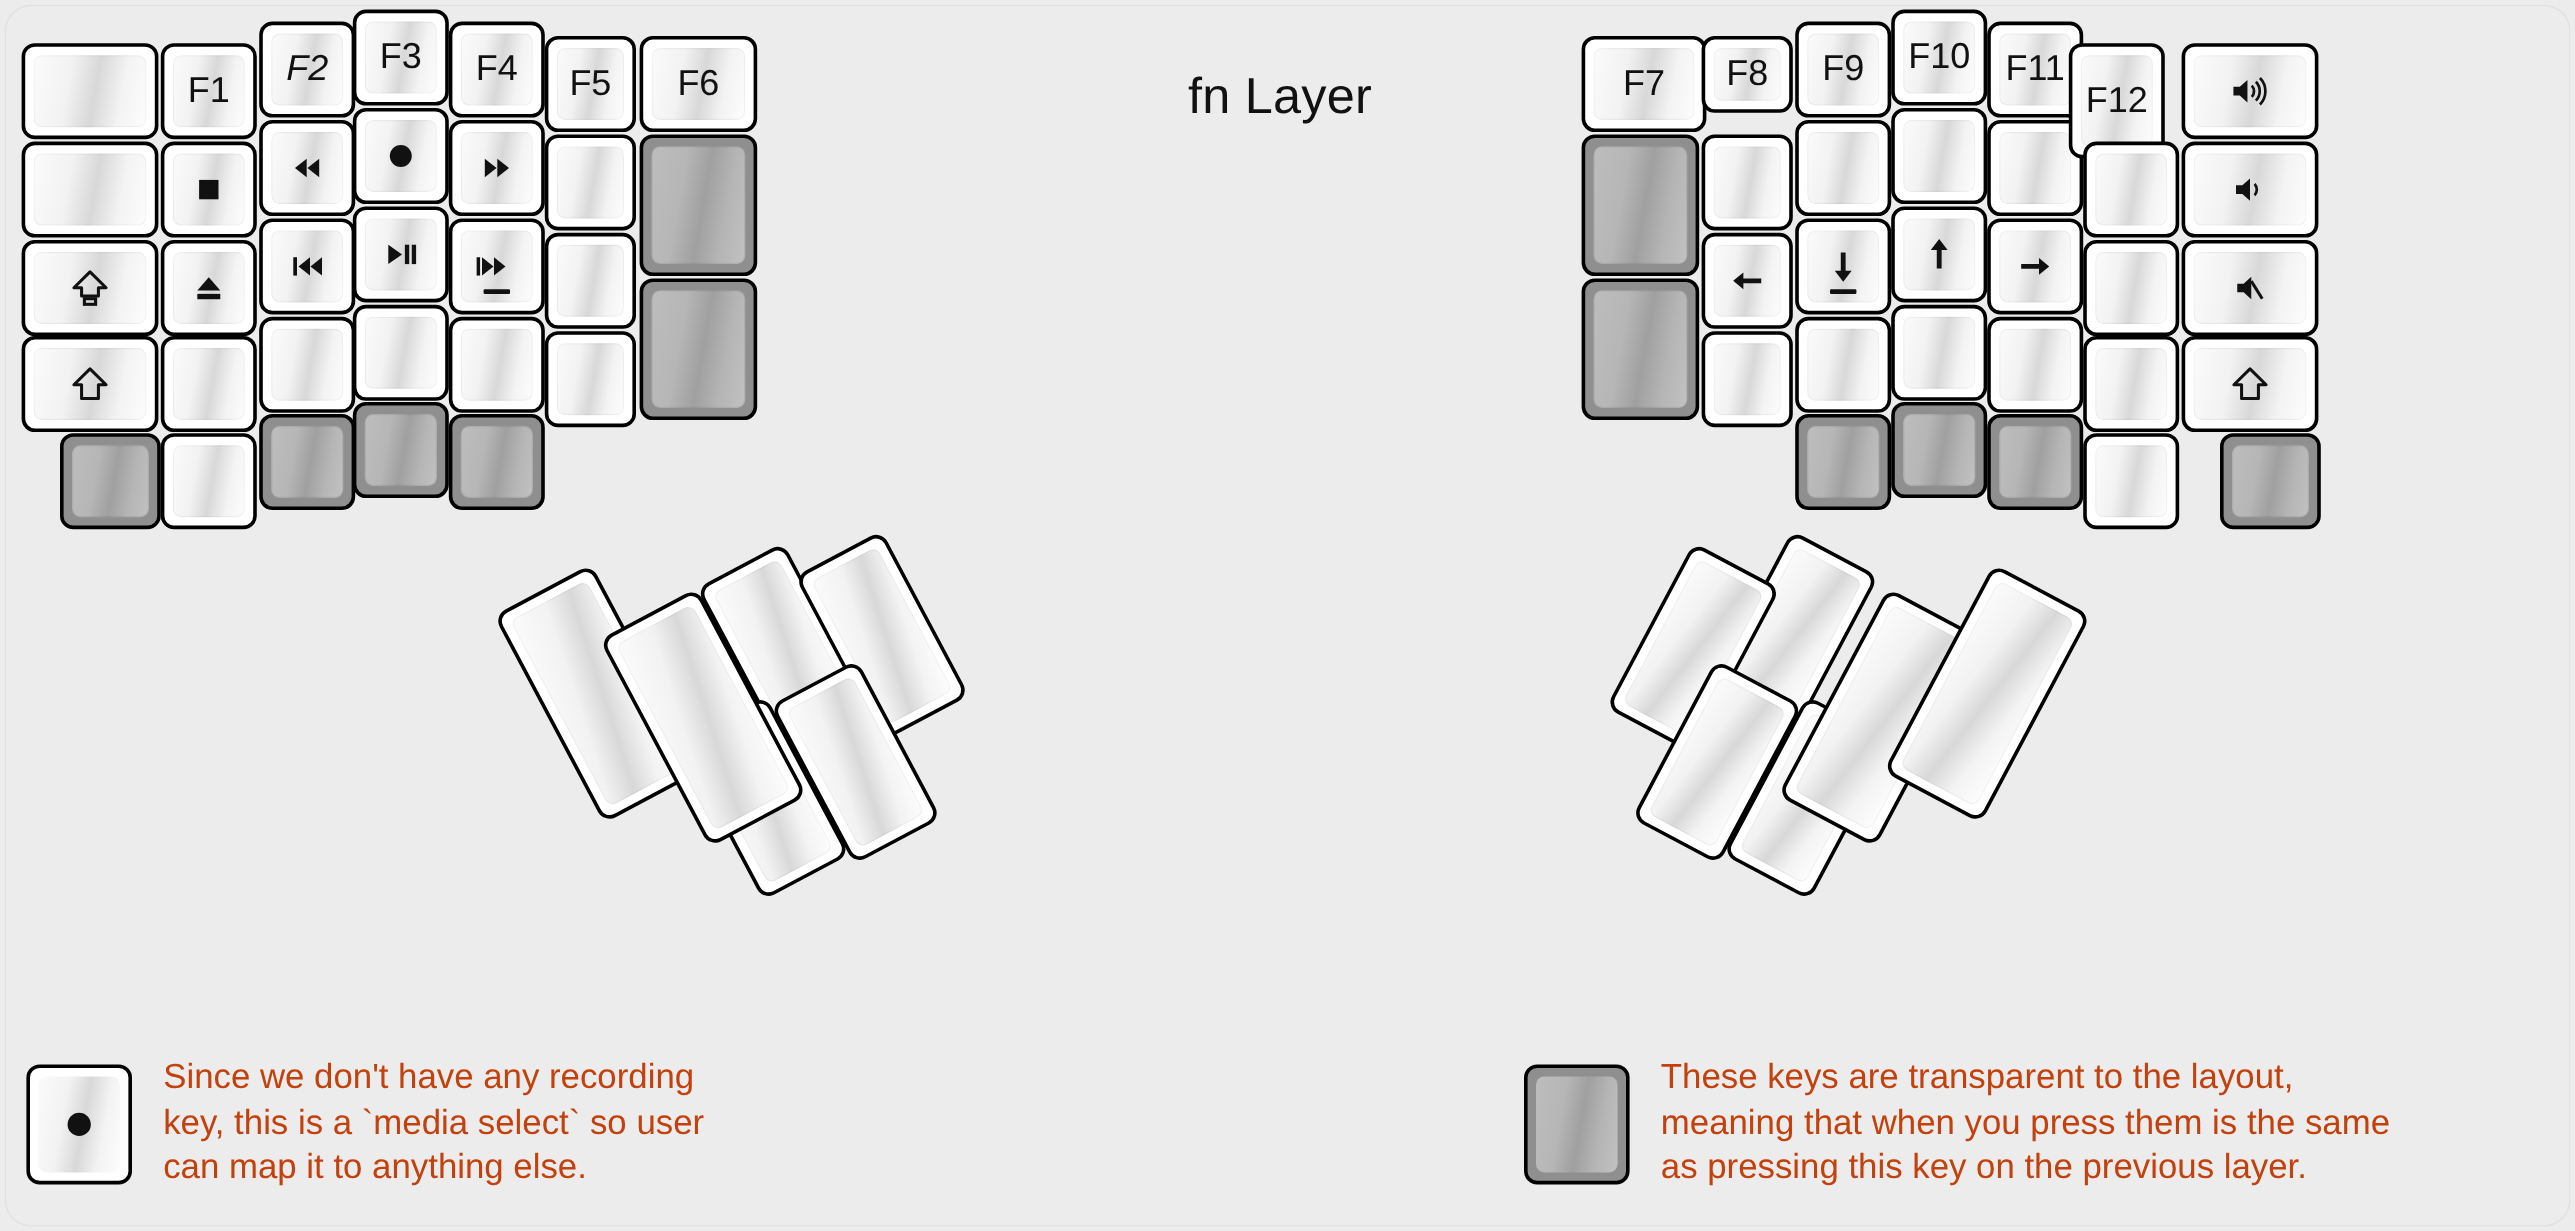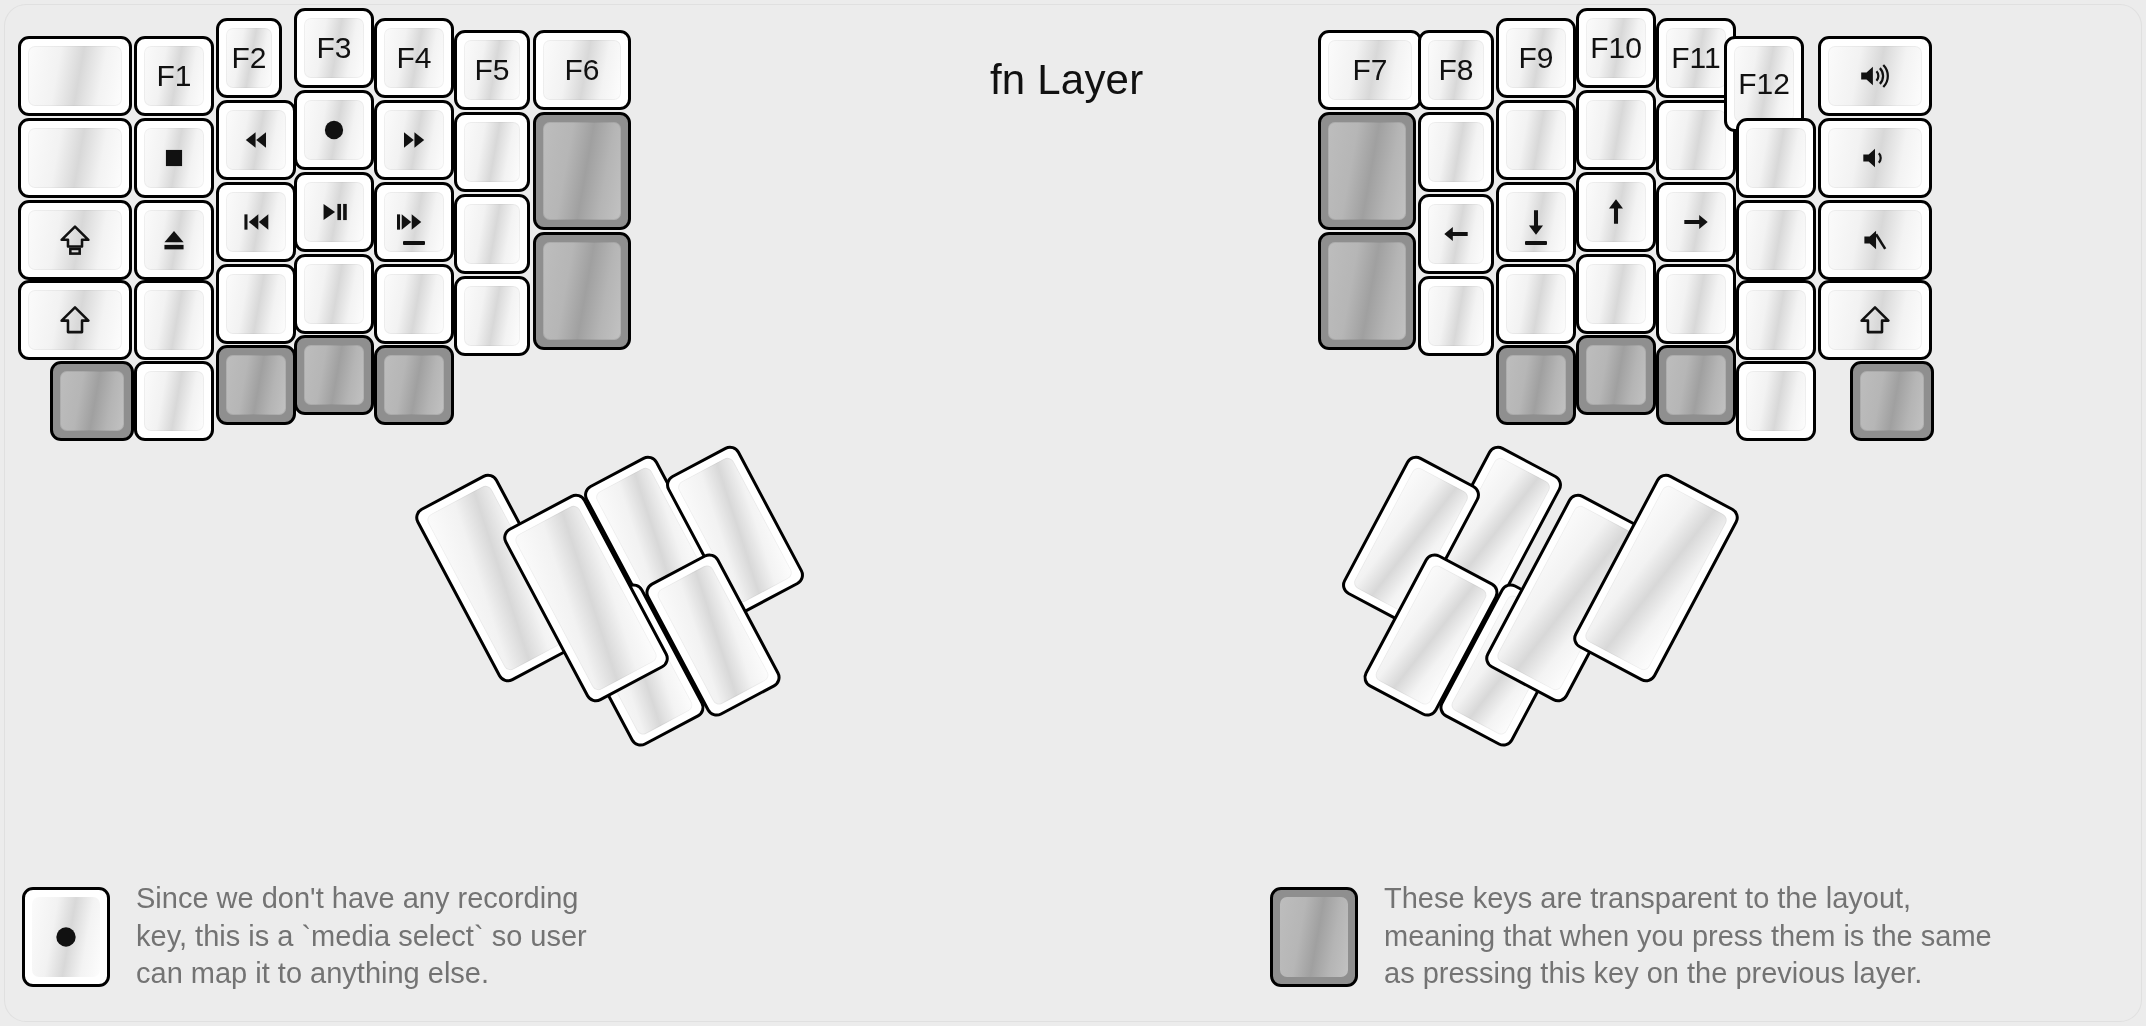--- a/index.html
+++ b/index.html
@@ -70,21 +70,21 @@
   .legend-key .cap{
     position:absolute;left:7px;right:7px;top:7px;bottom:7px;border-radius:7px;
     background:linear-gradient(100deg,#fbfbfb 0%,#f2f2f2 32%,#d8d8d8 54%,#f3f3f3 76%,#fdfdfd 100%);
     display:flex;align-items:center;justify-content:center;
   }
   .legend-key.trans{background:#8f8f8f;}
   .legend-key.trans .cap{
     background:linear-gradient(100deg,#bdbdbd 0%,#b6b6b6 32%,#a0a0a0 54%,#b5b5b5 76%,#c2c2c2 100%);
   }
   .legend-text{
-    margin-left:26px;font-size:29px;line-height:1.30;color:#737373;
+    margin-left:26px;font-size:29px;line-height:1.30;color:#c2410c;
     font-family:"Liberation Sans", sans-serif;white-space:pre-line;
   }
 </style>
 </head>
 <body>
 
 <div id="stage">
   <div id="frame"></div>
 
   <div id="title">fn Layer</div>
@@ -141,21 +141,21 @@
             </svg>
           </span>
         </div>
       </div>
       <div class="key" style="left: 134px; top: 280px; width: 80px; height: 80px;">
         <div class="cap"></div>
       </div>
       <div class="key" style="left: 134px; top: 361px; width: 80px; height: 80px;">
         <div class="cap"></div>
       </div>
-      <div class="key" style="left: 216px; top: 18px; width: 66px; height: 80px;">
+      <div class="key" style="left: 216px; top: 18px; width: 80px; height: 80px; font-style: italic;">
         <div class="cap">
           <span class="lbl">F2</span>
         </div>
       </div>
       <div class="key" style="left: 216px; top: 100px; width: 80px; height: 80px;">
         <div class="cap">
           <span class="glyph">
             <svg width="34" height="34" viewBox="0 0 32 32" fill="#111">
               <polygon points="15.6,8.8 15.6,23.2 6.4,16"></polygon>
               <polygon points="25.4,8.8 25.4,23.2 16.2,16"></polygon>
@@ -273,21 +273,21 @@
         <div class="cap">
           <span class="lbl">F7</span>
         </div>
       </div>
       <div class="key trans" style="left: 1318px; top: 112px; width: 98px; height: 118px;">
         <div class="cap"></div>
       </div>
       <div class="key trans" style="left: 1318px; top: 232px; width: 98px; height: 118px;">
         <div class="cap"></div>
       </div>
-      <div class="key" style="left: 1418px; top: 30px; width: 76px; height: 80px;">
+      <div class="key" style="left: 1418px; top: 30px; width: 76px; height: 64px;">
         <div class="cap">
           <span class="lbl">F8</span>
         </div>
       </div>
       <div class="key" style="left: 1418px; top: 112px; width: 76px; height: 80px;">
         <div class="cap"></div>
       </div>
       <div class="key" style="left: 1418px; top: 194px; width: 76px; height: 80px;">
         <div class="cap">
           <span class="glyph">

